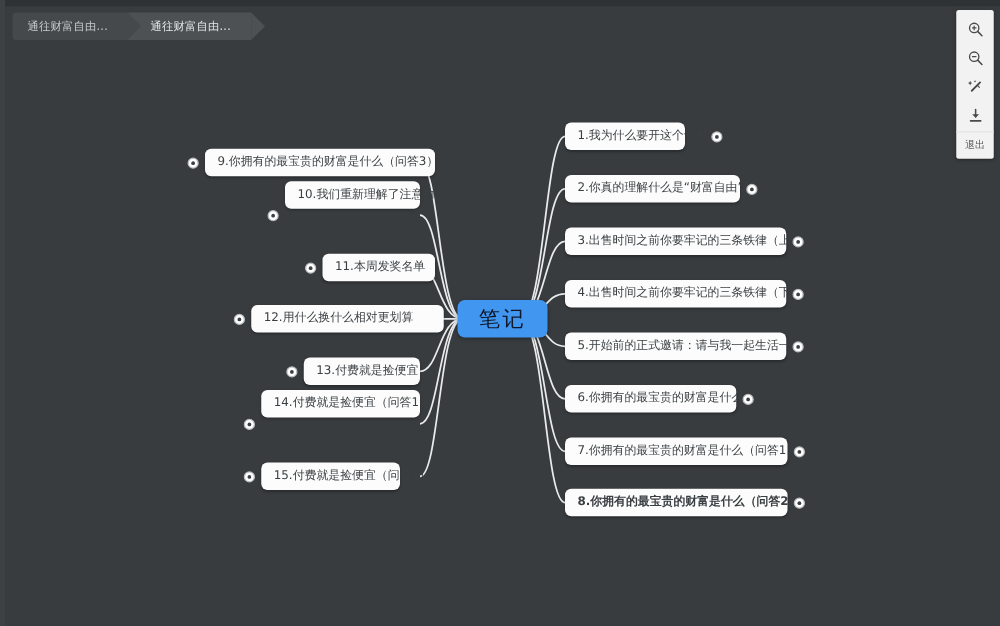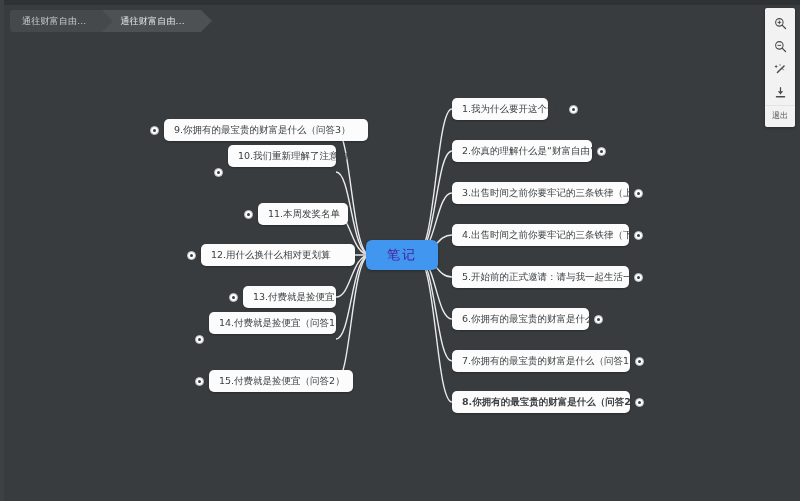--- a/index.html
+++ b/index.html
@@ -103,23 +103,23 @@
     padding: 0 10px;
     white-space: nowrap;
     cursor: pointer;
     box-shadow: 0 1px 2px rgba(0,0,0,.28);
     z-index: 10;
   }
   .node.bold { font-weight: bold; }
   .node-root {
     position: absolute;
     background: #4196f0;
-    color: #4c1d95;
+    color: #0f172a;
     border-radius: 6px;
-    font-size: 13px;
+    font-size: 17px;
     height: 30px;
     display: flex; align-items: center; justify-content: center;
     padding: 0 36px;
     white-space: nowrap;
     cursor: pointer;
     z-index: 20;
     box-shadow: 0 1px 3px rgba(0,0,0,.3);
     letter-spacing: 2px;
   }
   
@@ -220,30 +220,30 @@
         <div class="node" style="left: 452px; top: 224px; width: 177px;">4.出售时间之前你要牢记的三条铁律（下）</div>
         <div class="dot" style="left: 634px; top: 230.5px;"></div>
         <div class="node" style="left: 452px; top: 266px; width: 177px;">5.开始前的正式邀请：请与我一起生活一年</div>
         <div class="dot" style="left: 634px; top: 272.5px;"></div>
         <div class="node" style="left: 452px; top: 308px; width: 137px;">6.你拥有的最宝贵的财富是什么</div>
         <div class="dot" style="left: 594px; top: 314.5px;"></div>
         <div class="node" style="left: 452px; top: 350px; width: 178px;">7.你拥有的最宝贵的财富是什么（问答1）</div>
         <div class="dot" style="left: 635px; top: 356.5px;"></div>
         <div class="node bold" style="left: 452px; top: 391px; width: 178px;">8.你拥有的最宝贵的财富是什么（问答2）</div>
         <div class="dot" style="left: 635px; top: 397.5px;"></div>
-        <div class="node" style="left: 164px; top: 119px; width: 204px;">9.你拥有的最宝贵的财富是什么（问答3）</div>
+        <div class="node" style="left: 164px; top: 119px; width: 184px;">9.你拥有的最宝贵的财富是什么（问答3）</div>
         <div class="dot" style="left: 150px; top: 125.5px;"></div>
         <div class="node" style="left: 228px; top: 145px; width: 108px;">10.我们重新理解了注意力</div>
         <div class="dot" style="left: 214px; top: 167.5px;"></div>
         <div class="node" style="left: 258px; top: 203px; width: 90px;">11.本周发奖名单</div>
         <div class="dot" style="left: 244px; top: 209.5px;"></div>
         <div class="node" style="left: 201px; top: 244px; width: 154px;">12.用什么换什么相对更划算</div>
         <div class="dot" style="left: 187px; top: 250.5px;"></div>
         <div class="node" style="left: 243px; top: 286px; width: 93px;">13.付费就是捡便宜</div>
         <div class="dot" style="left: 229px; top: 292.5px;"></div>
         <div class="node" style="left: 209px; top: 312px; width: 127px;">14.付费就是捡便宜（问答1）</div>
         <div class="dot" style="left: 195px; top: 334.5px;"></div>
-        <div class="node" style="left: 209px; top: 370px; width: 144px;">15.付费就是捡便宜（问答2）</div>
+        <div class="node" style="left: 209px; top: 370px; width: 111px;">15.付费就是捡便宜（问答2）</div>
         <div class="dot" style="left: 195px; top: 376.5px;"></div>
       </div>
   </div>
 
 </div>
 
 </body></html>

